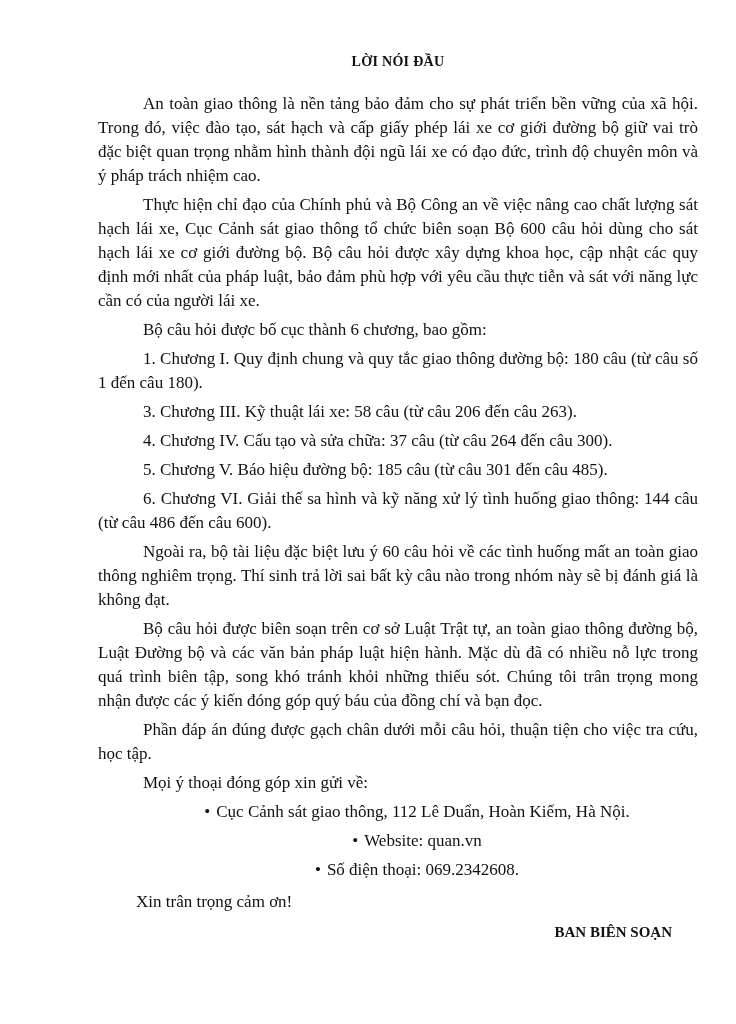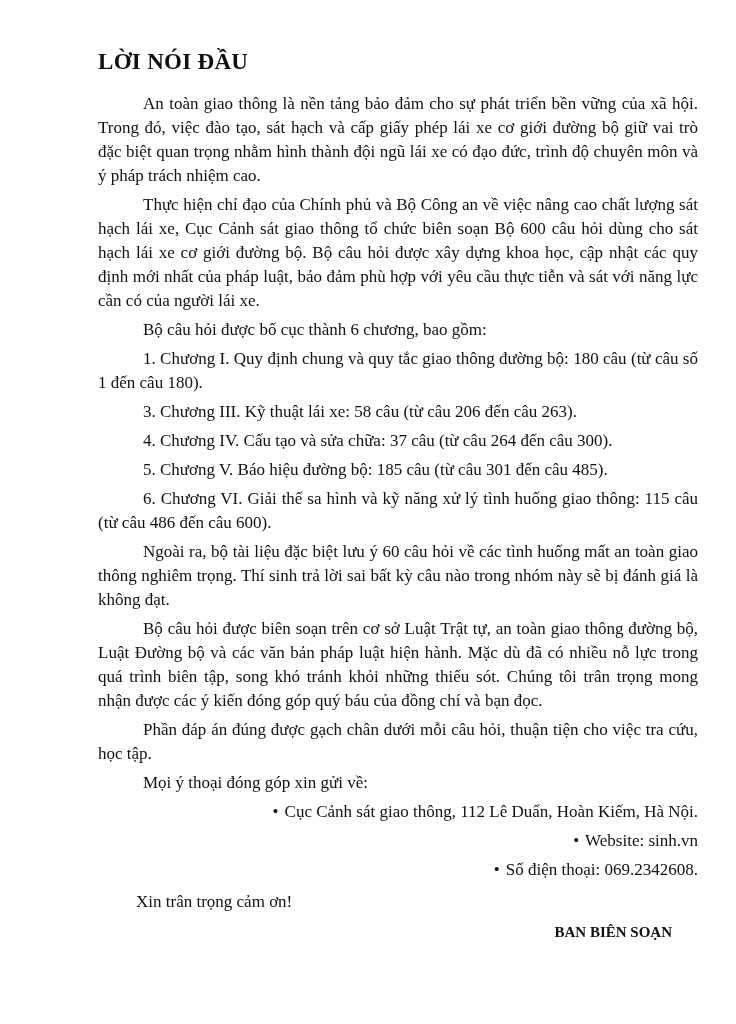--- a/index.html
+++ b/index.html
@@ -14,36 +14,36 @@
     background: #ffffff;
     color: #111111;
     font-family: "Liberation Serif", "DejaVu Serif", serif;
     font-size: 17px;
     line-height: 24px;
     box-sizing: border-box;
     padding: 50px 38px 0 98px;
     overflow: hidden;
   }
   .doc-title {
-    font-size: 23px;
+    font-size: 14px;
     font-weight: bold;
-    text-align: left;
+    text-align: center;
     margin: 0 0 18px 0;
     letter-spacing: 0.3px;
     line-height: 24px;
   }
   p.para {
     margin: 0 0 5px 0;
     text-align: justify;
     text-indent: 45px;
   }
   .bullet-line {
     margin: 0 0 5px 0;
     padding-left: 38px;
-    text-align: right;
+    text-align: center;
   }
   .bullet-glyph {
     margin-right: 6px;
   }
   .thanks-line {
     margin: 8px 0 5px 0;
     text-indent: 38px;
     text-align: left;
   }
   .signature {
@@ -63,29 +63,29 @@
 
   <p class="para">An toàn giao thông là nền tảng bảo đảm cho sự phát triển bền vững của xã hội. Trong đó, việc đào tạo, sát hạch và cấp giấy phép lái xe cơ giới đường bộ giữ vai trò đặc biệt quan trọng nhằm hình thành đội ngũ lái xe có đạo đức, trình độ chuyên môn và ý pháp trách nhiệm cao.</p>
   <p class="para">Thực hiện chỉ đạo của Chính phủ và Bộ Công an về việc nâng cao chất lượng sát hạch lái xe, Cục Cảnh sát giao thông tổ chức biên soạn Bộ 600 câu hỏi dùng cho sát hạch lái xe cơ giới đường bộ. Bộ câu hỏi được xây dựng khoa học, cập nhật các quy định mới nhất của pháp luật, bảo đảm phù hợp với yêu cầu thực tiễn và sát với năng lực cần có của người lái xe.</p>
 
   <p class="para">Bộ câu hỏi được bố cục thành 6 chương, bao gồm:</p>
 
   <p class="para">1. Chương I. Quy định chung và quy tắc giao thông đường bộ: 180 câu (từ câu số 1 đến câu 180).</p>
   <p class="para">3. Chương III. Kỹ thuật lái xe: 58 câu (từ câu 206 đến câu 263).</p>
   <p class="para">4. Chương IV. Cấu tạo và sửa chữa: 37 câu (từ câu 264 đến câu 300).</p>
   <p class="para">5. Chương V. Báo hiệu đường bộ: 185 câu (từ câu 301 đến câu 485).</p>
-  <p class="para">6. Chương VI. Giải thế sa hình và kỹ năng xử lý tình huống giao thông: 115 câu (từ câu 486 đến câu 600).</p>
+  <p class="para">6. Chương VI. Giải thế sa hình và kỹ năng xử lý tình huống giao thông: 144 câu (từ câu 486 đến câu 600).</p>
 
   <p class="para">Ngoài ra, bộ tài liệu đặc biệt lưu ý 60 câu hỏi về các tình huống mất an toàn giao thông nghiêm trọng. Thí sinh trả lời sai bất kỳ câu nào trong nhóm này sẽ bị đánh giá là không đạt.</p>
   <p class="para">Bộ câu hỏi được biên soạn trên cơ sở Luật Trật tự, an toàn giao thông đường bộ, Luật Đường bộ và các văn bản pháp luật hiện hành. Mặc dù đã có nhiều nỗ lực trong quá trình biên tập, song khó tránh khỏi những thiếu sót. Chúng tôi trân trọng mong nhận được các ý kiến đóng góp quý báu của đồng chí và bạn đọc.</p>
 
   <p class="para">Phần đáp án đúng được gạch chân dưới mỗi câu hỏi, thuận tiện cho việc tra cứu, học tập.</p>
   <p class="para">Mọi ý thoại đóng góp xin gửi về:</p>
 
   <div class="bullet-line"><span class="bullet-glyph">•</span><span>Cục Cảnh sát giao thông, 112 Lê Duẩn, Hoàn Kiếm, Hà Nội.</span></div>
-  <div class="bullet-line"><span class="bullet-glyph">•</span><span>Website: sinh.vn</span></div>
+  <div class="bullet-line"><span class="bullet-glyph">•</span><span>Website: quan.vn</span></div>
   <div class="bullet-line"><span class="bullet-glyph">•</span><span>Số điện thoại: 069.2342608.</span></div>
 
   <p class="thanks-line">Xin trân trọng cảm ơn!</p>
 
   <div class="signature">BAN BIÊN SOẠN</div>
 
 </div>
 
 </body></html>

